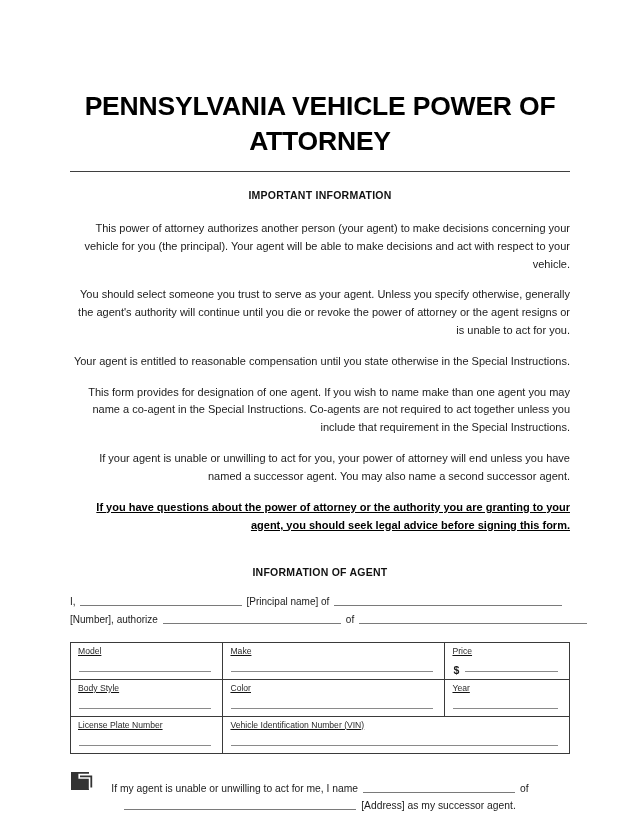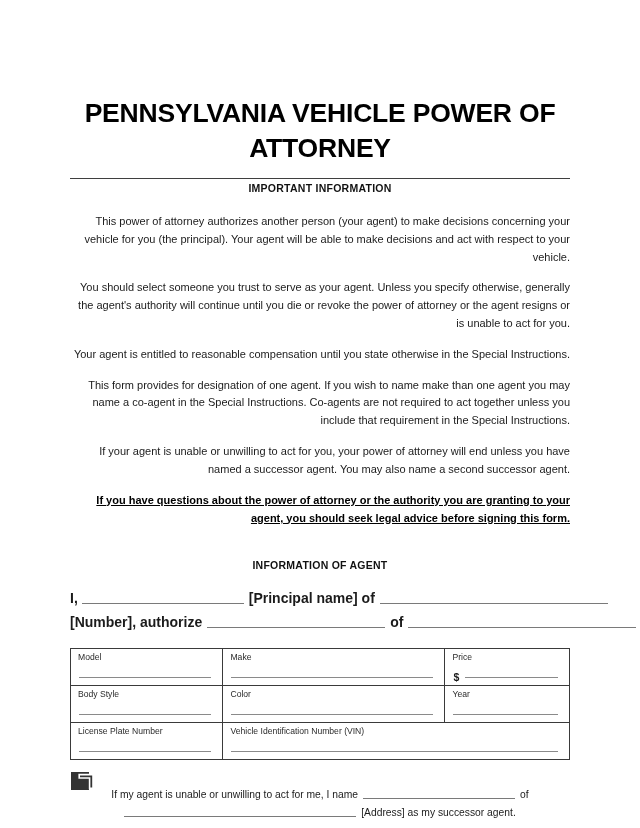--- a/index.html
+++ b/index.html
@@ -13,21 +13,21 @@
     font-family: "Liberation Sans", sans-serif;
     color: #111111;
     -webkit-font-smoothing: antialiased;
   }
   .page {
     position: relative;
     width: 640px;
     height: 828px;
     background: #ffffff;
     box-sizing: border-box;
-    padding: 8px 70px;
+    padding: 1px 70px;
   }
 
   
   .doc-title {
     margin: 0;
     padding-top: 88px;
     font-size: 26.5px;
     font-weight: bold;
     line-height: 1.32;
     letter-spacing: -0.2px;
@@ -41,21 +41,21 @@
   }
 
   
   .section-heading {
     text-align: center;
     font-size: 10.5px;
     font-weight: bold;
     letter-spacing: 0.25px;
     color: #111111;
   }
-  .section-heading.important { margin-top: 3px; }
+  .section-heading.important { margin-top: 17px; }
   .section-heading.designation { margin-top: 32px; }
 
   
   p.para {
     margin: 0;
     font-size: 11px;
     line-height: 1.62;
     color: #1b1b1b;
     text-align: right;
   }
@@ -65,36 +65,36 @@
 
   
   .fill {
     display: inline-block;
     border-bottom: 1px solid #7a7a7a;
     height: 11px;
     vertical-align: -1px;
   }
   .designation-body { margin-top: 15px; }
   .designation-body .line {
-    font-size: 14px;
+    font-size: 10px;
     line-height: 1.72;
     color: #1b1b1b;
     white-space: nowrap;
-    font-weight: bold;
   }
   .designation-body .line.wrap { white-space: normal; }
 
   
   .vehicle-table {
     margin-top: 14px;
     width: 100%;
     border: 1.6px solid #3a3a3a;
     border-collapse: collapse;
     table-layout: fixed;
     background: #ffffff;
+    text-decoration: underline;
   }
   .vehicle-table tr { height: 37px; }
   .vehicle-table td {
     border: 1px solid #3a3a3a;
     vertical-align: top;
     padding: 4px 7px 5px 7px;
     position: relative;
   }
   .cell-label {
     font-size: 8.6px;

